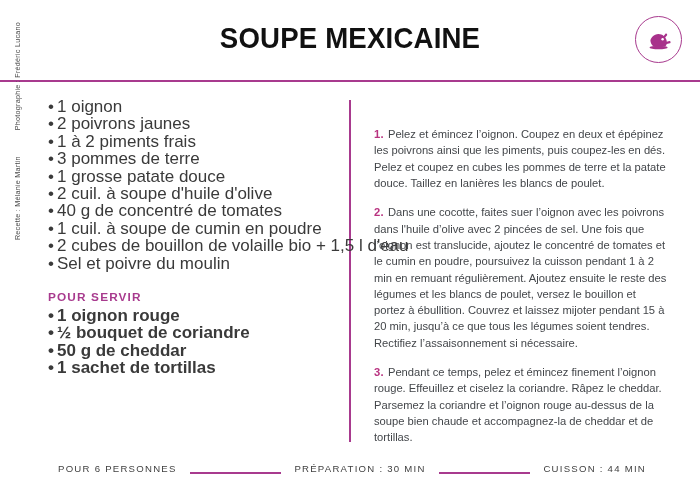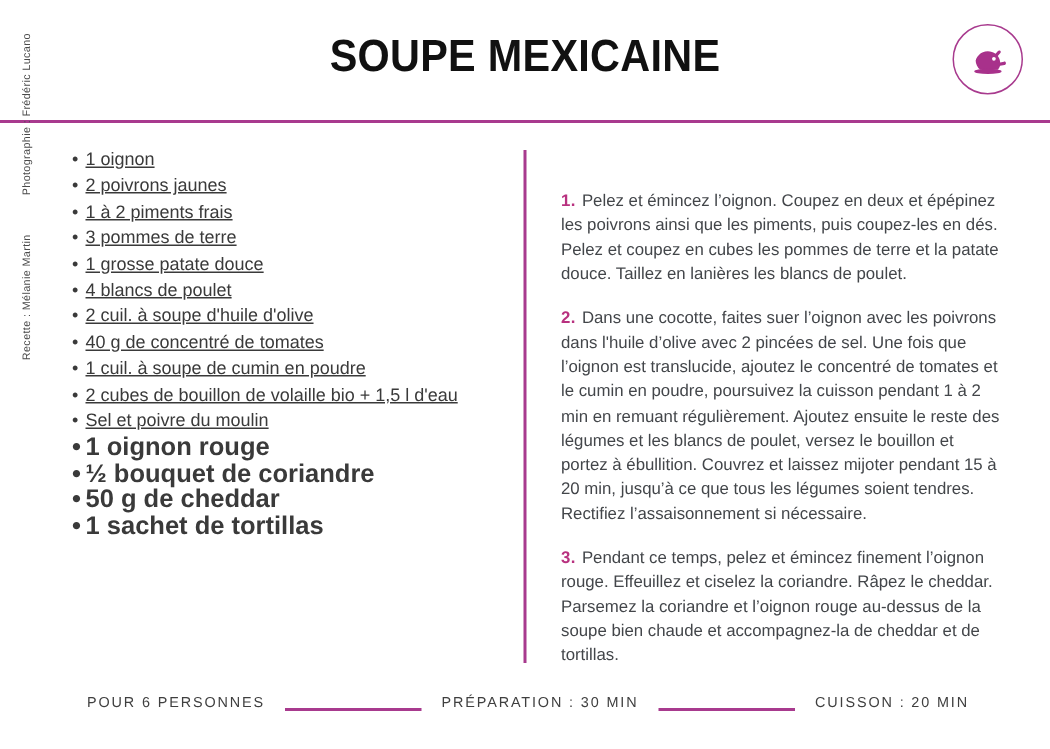--- a/index.html
+++ b/index.html
@@ -94,25 +94,24 @@
   }
 
   
   .col-left {
     position: absolute;
     left: 48px; top: 98px;
     width: 280px;
   }
   .ing-list { list-style: none; margin: 0; padding: 0; }
   .ing-list li {
-    font-size: 12px;
+    font-size: 17px;
     line-height: 17.4px;
     color: #3a3a3a;
     white-space: nowrap;
-    text-decoration: underline;
   }
   .ing-list li::before {
     content: "\2022";
     display: inline-block;
     width: 9px;
     color: #3a3a3a;
   }
   .serve-head {
     margin: 18px 0 3px 0;
     font-size: 11.8px;
@@ -205,28 +204,28 @@
 
   <div class="rule-vert"></div>
 
   <div class="col-left">
     <ul class="ing-list">
       <li>1 oignon</li>
       <li>2 poivrons jaunes</li>
       <li>1 à 2 piments frais</li>
       <li>3 pommes de terre</li>
       <li>1 grosse patate douce</li>
-      <li>4 blancs de poulet</li>
       <li>2 cuil. à soupe d'huile d'olive</li>
       <li>40 g de concentré de tomates</li>
       <li>1 cuil. à soupe de cumin en poudre</li>
       <li>2 cubes de bouillon de volaille bio + 1,5 l d'eau</li>
       <li>Sel et poivre du moulin</li>
     </ul>
 
+    <div class="serve-head">POUR SERVIR</div>
 
     <ul class="serve-list">
       <li>1 oignon rouge</li>
       <li>½ bouquet de coriandre</li>
       <li>50 g de cheddar</li>
       <li>1 sachet de tortillas</li>
     </ul>
   </div>
 
   <div class="col-right">
@@ -239,16 +238,16 @@
     <p class="step">
       <span class="step-num">3.</span><span>Pendant ce temps, pelez et émincez finement l’oignon rouge. Effeuillez et ciselez la coriandre. Râpez le cheddar. Parsemez la coriandre et l’oignon rouge au-dessus de la soupe bien chaude et accompagnez-la de cheddar et de tortillas.</span>
     </p>
   </div>
 
   <div class="footer">
     <div class="footer-item">POUR 6 PERSONNES</div>
     <div class="footer-line"></div>
     <div class="footer-item">PRÉPARATION : 30 MIN</div>
     <div class="footer-line"></div>
-    <div class="footer-item">CUISSON : 20 MIN</div>
+    <div class="footer-item">CUISSON : 44 MIN</div>
   </div>
 
 </div>
 
 </body></html>

